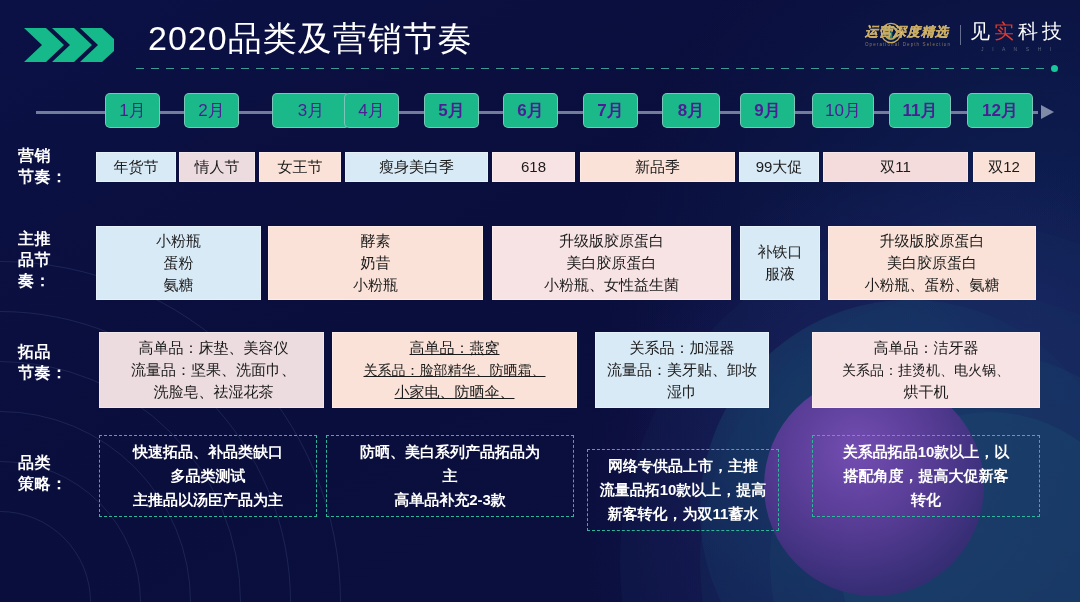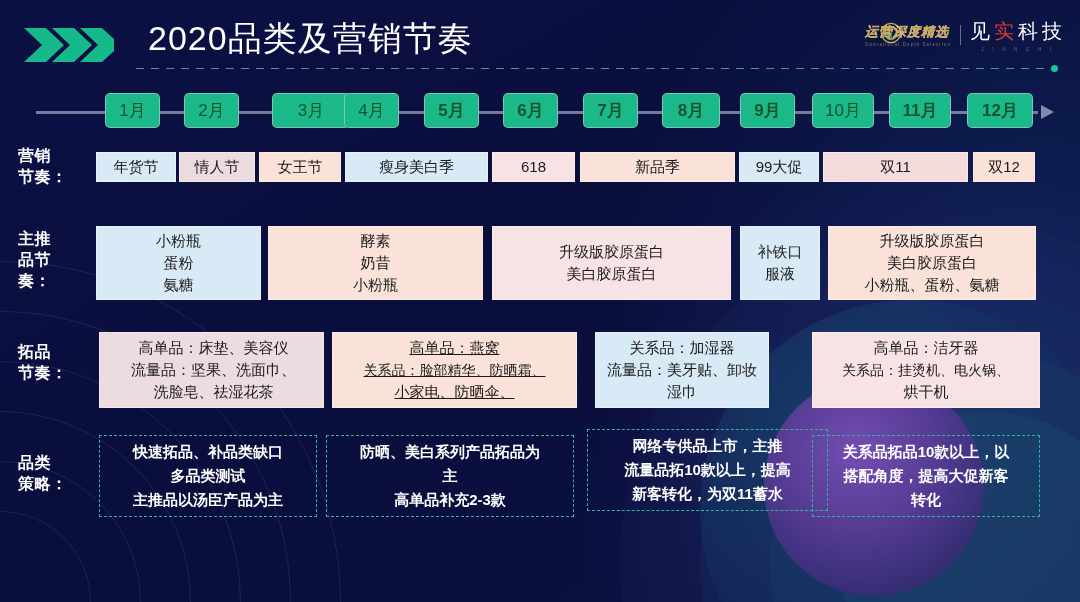--- a/index.html
+++ b/index.html
@@ -98,21 +98,21 @@
     border-left: 13px solid rgba(150,160,185,0.85);
     border-top: 7px solid transparent;
     border-bottom: 7px solid transparent;
   }
   .month {
     position:absolute; top:0;
     height: 35px;
     background: #1bb98a;
     border: 1px solid rgba(200,210,225,0.55);
     border-radius: 5px;
-    color:#14532d;
+    color:#4c1d95;
     font-size: 17px;
     display:flex; align-items:center; justify-content:center;
     box-sizing:border-box;
   }
   .month.bold { font-weight: bold; }
 
   
   .row-label {
     position:absolute;
     color:#ffffff;
@@ -250,20 +250,21 @@
     <div class="lines">
       <div>酵素</div>
       <div>奶昔</div>
       <div>小粉瓶</div>
     </div>
   </div>
   <div class="cell pink" style="left:492px; top:226px; width:239px; height:74px;">
     <div class="lines">
       <div>升级版胶原蛋白</div>
       <div>美白胶原蛋白</div>
+      <div>小粉瓶、女性益生菌</div>
     </div>
   </div>
   <div class="cell blue" style="left:740px; top:226px; width:80px; height:74px;">
     <div class="lines">
       <div>补铁口</div>
       <div>服液</div>
     </div>
   </div>
   <div class="cell peach" style="left:828px; top:226px; width:208px; height:74px;">
     <div class="lines">
@@ -317,21 +318,21 @@
       <div>主推品以汤臣产品为主</div>
     </div>
   </div>
   <div class="cell dashed" style="left:326px; top:435px; width:248px; height:82px;">
     <div class="lines">
       <div>防晒、美白系列产品拓品为</div>
       <div>主</div>
       <div>高单品补充2-3款</div>
     </div>
   </div>
-  <div class="cell dashed" style="left:587px; top:429px; width:241px; height:82px;">
+  <div class="cell dashed" style="left:587px; top:449px; width:192px; height:82px;">
     <div class="lines">
       <div>网络专供品上市，主推</div>
       <div>流量品拓10款以上，提高</div>
       <div>新客转化，为双11蓄水</div>
     </div>
   </div>
   <div class="cell dashed" style="left:812px; top:435px; width:228px; height:82px;">
     <div class="lines">
       <div>关系品拓品10款以上，以</div>
       <div>搭配角度，提高大促新客</div>

